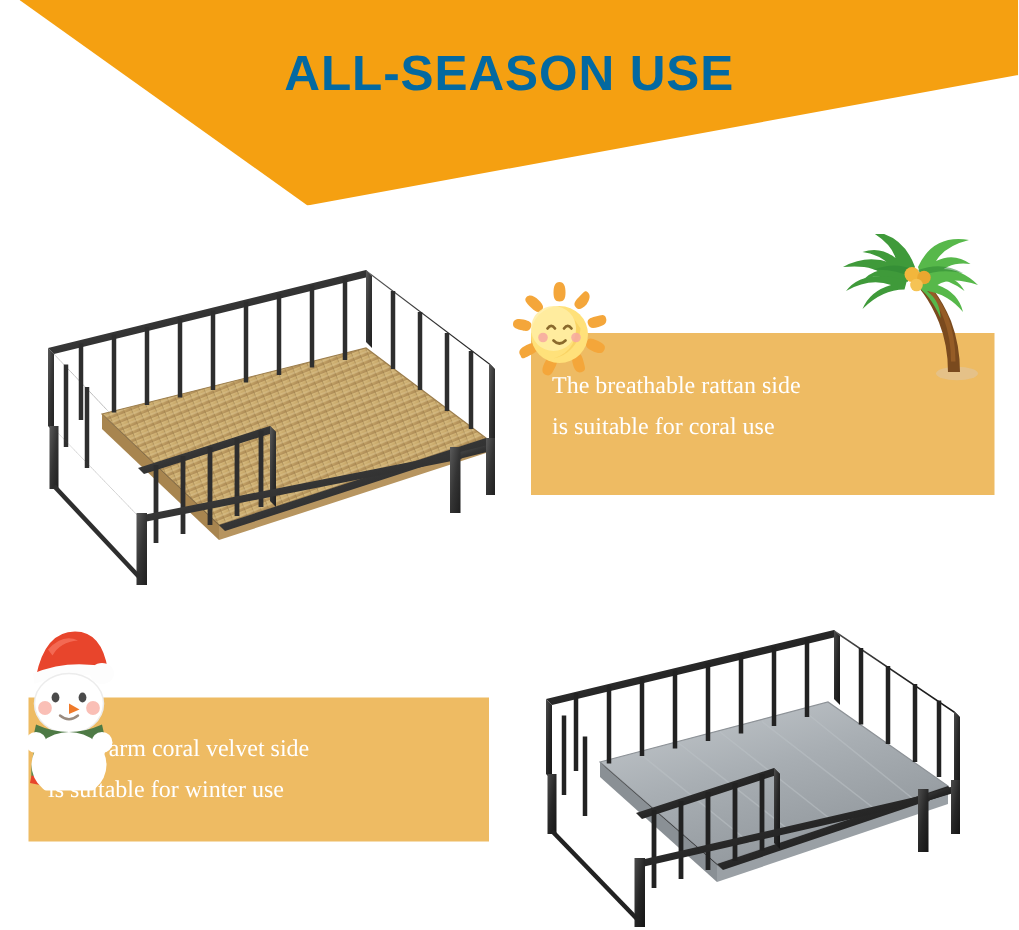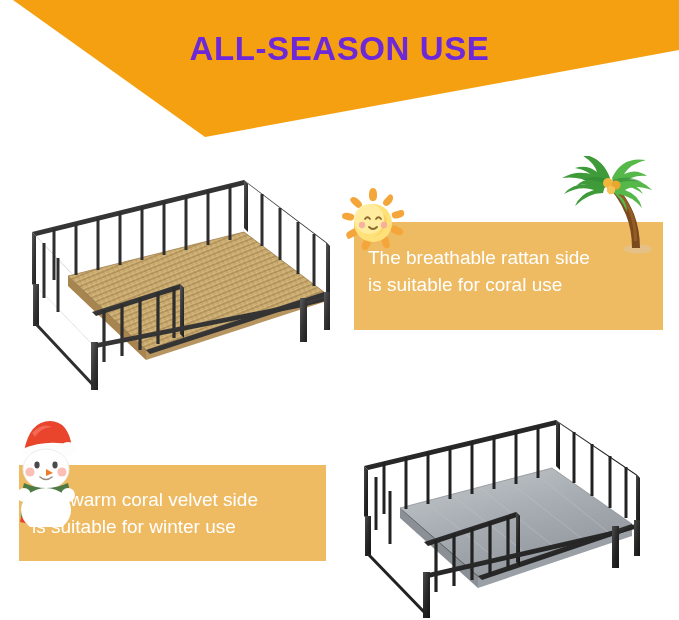--- a/index.html
+++ b/index.html
@@ -31,44 +31,44 @@
     inset: 0;
     background: #f5a011;
     clip-path: polygon(13px 0px, 679px 0px, 679px 50px, 205px 137px);
   }
   .banner-title {
     position: absolute;
     left: 0;
     top: 30px;
     width: 679px;
     text-align: center;
-    color: #6d28d9;
+    color: #0369a1;
     font-size: 33px;
     font-weight: bold;
     letter-spacing: 0.6px;
     font-family: "Liberation Sans", sans-serif;
   }
 
   
   .bed {
     position: absolute;
   }
   .bed svg { display: block; }
 
   #bed-summer { left: 12px; top: 180px; }
   #bed-winter { left: 340px; top: 420px; }
 
   
   .callout {
     position: absolute;
     background: #eebb63;
     color: #ffffff;
-    font-size: 19px;
+    font-size: 16px;
     line-height: 27px;
-    font-family: Liberation Sans, sans-serif;
+    font-family: Liberation Serif, serif;
     box-sizing: border-box;
   }
   #callout-summer {
     left: 354px;
     top: 222px;
     width: 309px;
     height: 108px;
     padding: 22px 0 0 14px;
   }
   #callout-winter {

